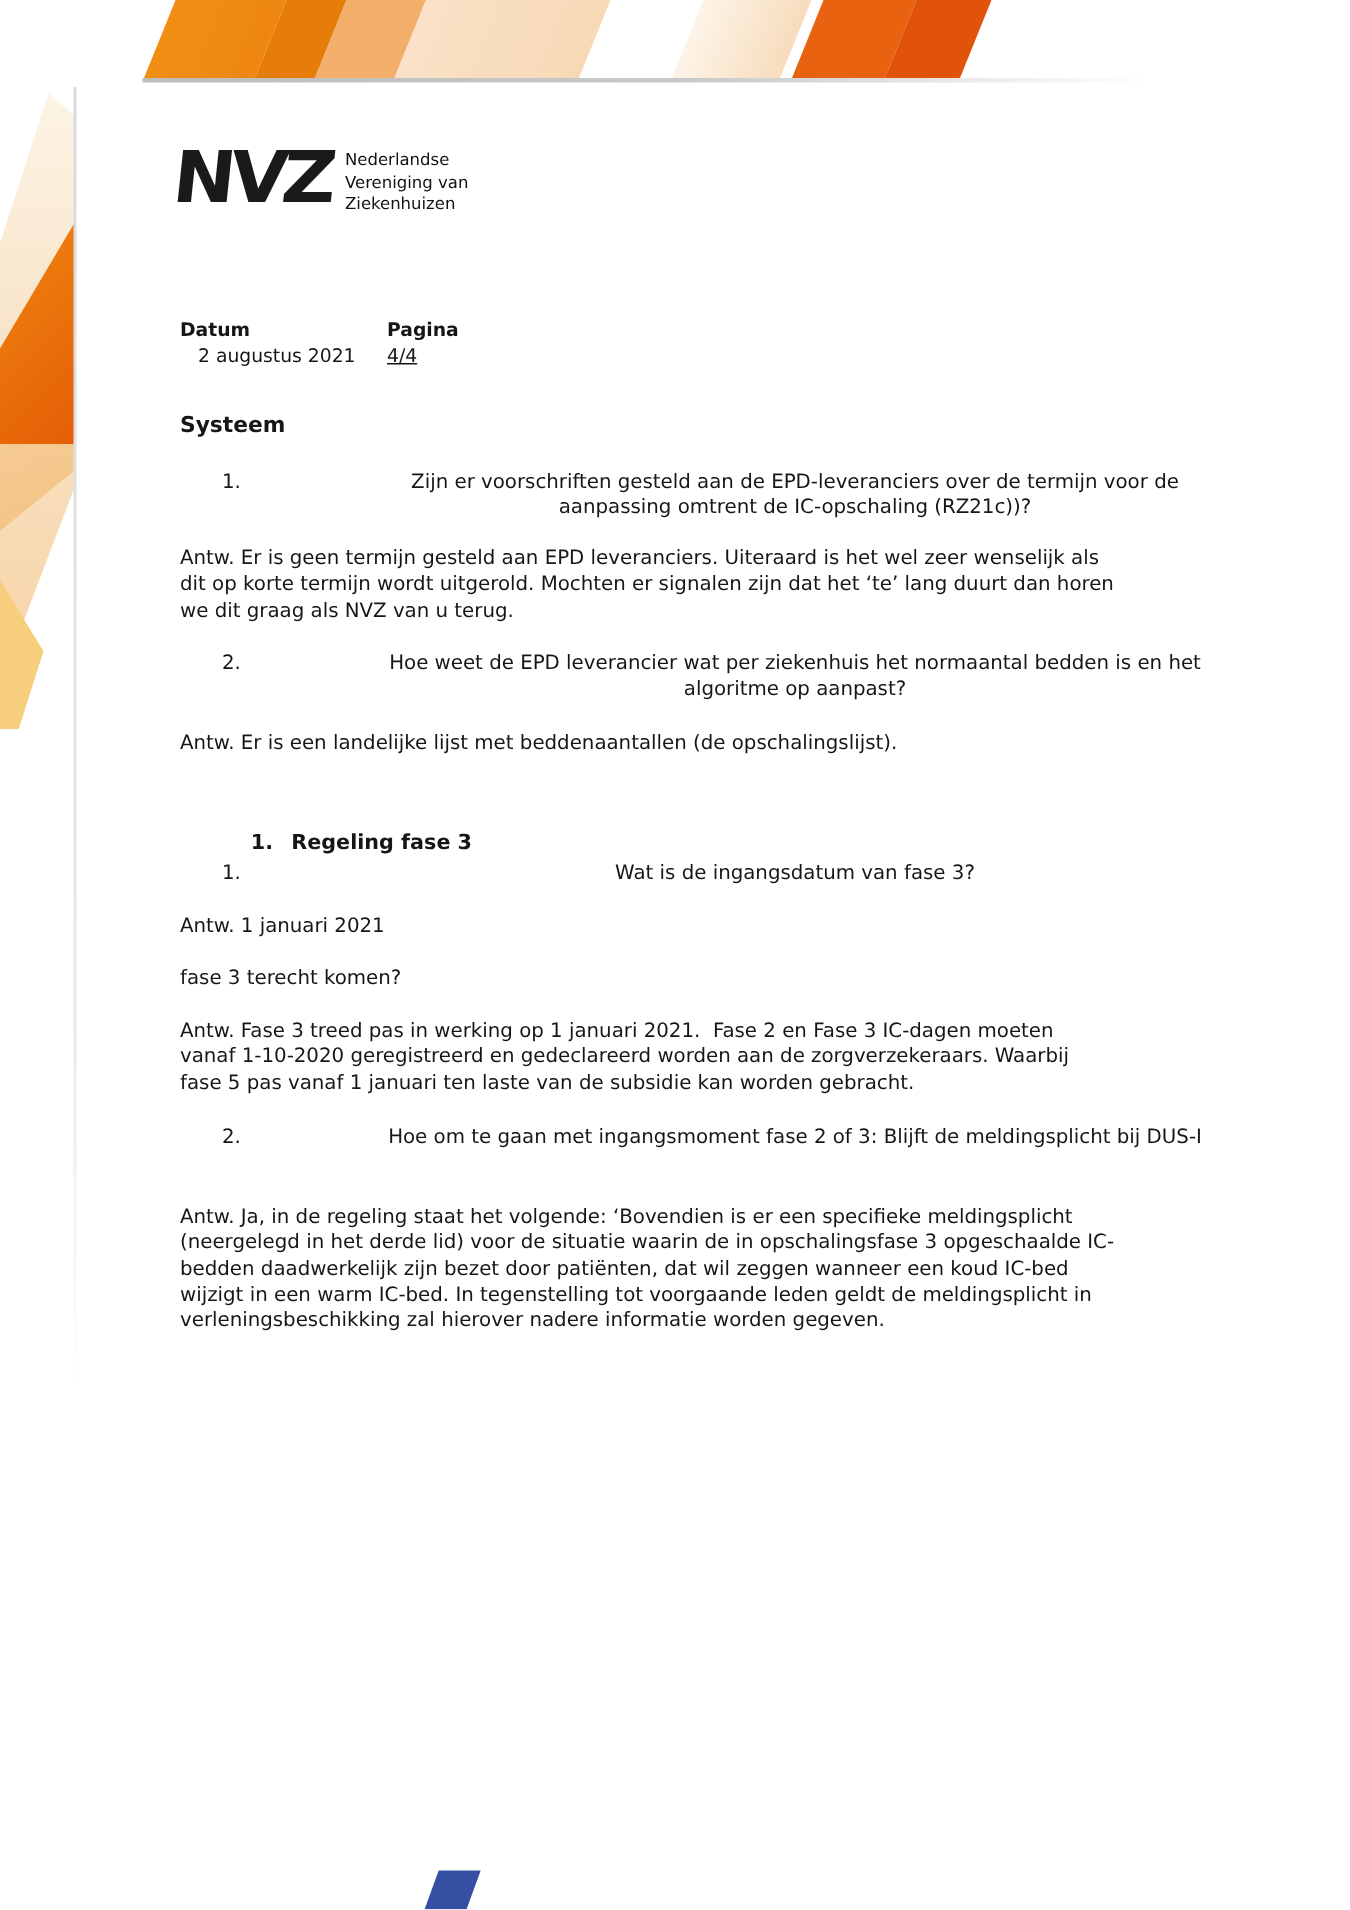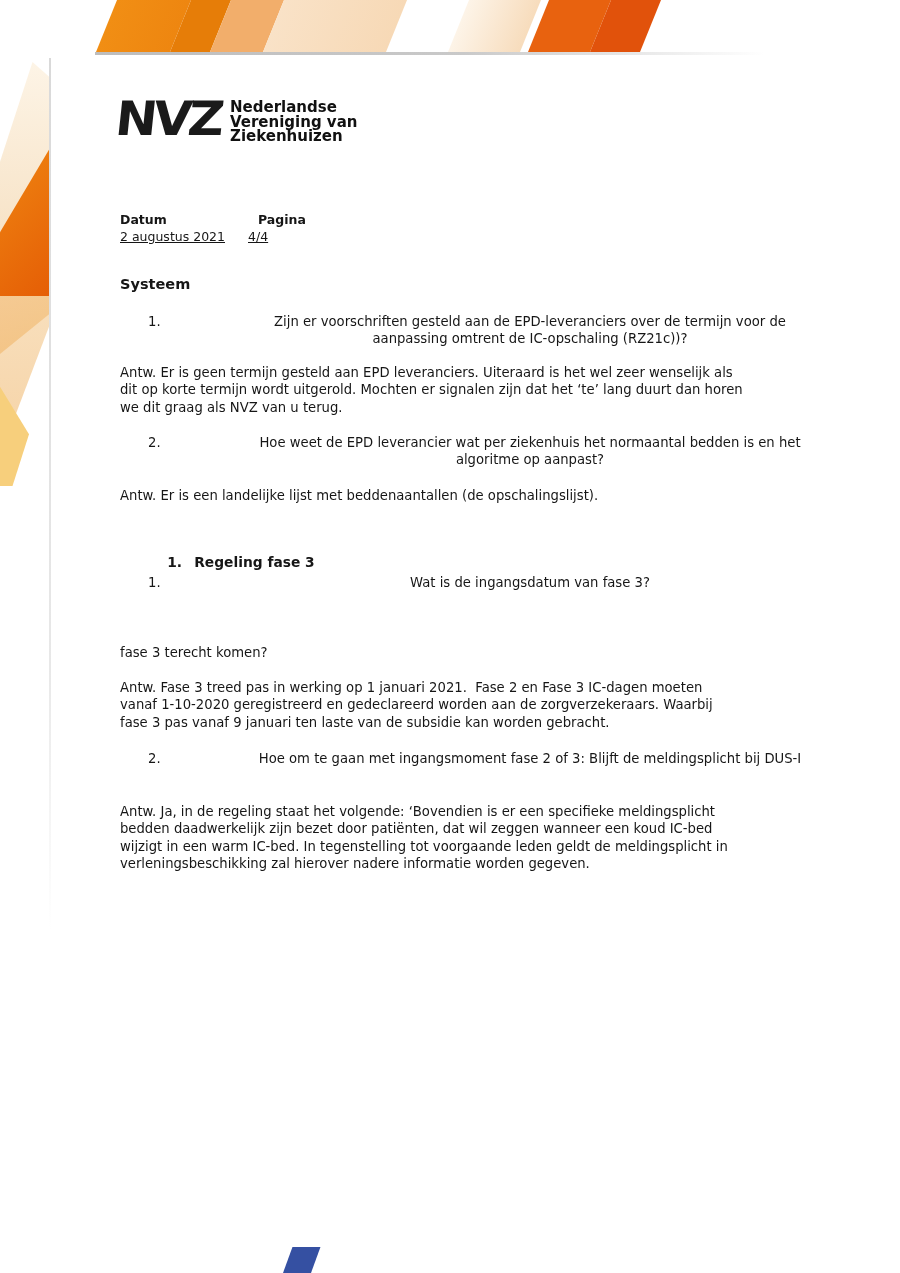--- a/index.html
+++ b/index.html
@@ -36,21 +36,21 @@
           background:linear-gradient(to bottom,#d9d9d9,#e8e8e8 70%,rgba(232,232,232,0));}
 
   
   .blue-stripe{position:absolute;left:283px;bottom:0;width:28px;height:26px;
           background:#3550a2;transform:skewX(-20deg);transform-origin:0 100%;}
 
   
   .logo{position:absolute;left:118px;top:96px;height:50px;}
   .logo-mark{font-size:50px;font-weight:800;letter-spacing:-4px;color:#1a1a1a;
           transform:skewX(-6deg) scaleY(0.95);transform-origin:left top;line-height:48px;}
-  .tagline{position:absolute;left:230px;top:100px;font-size:15px;font-weight:700;
+  .tagline{position:absolute;left:230px;top:100px;font-size:11px;font-weight:400;
           line-height:14.5px;color:#111;}
 
   
   .meta-label{position:absolute;font-size:12.5px;font-weight:700;white-space:pre;}
   .meta-value{position:absolute;font-size:12.5px;white-space:pre;}
 
   
   .h1{position:absolute;left:120px;top:276px;font-size:14.5px;font-weight:700;}
   .tb{position:absolute;font-size:13.2px;line-height:17.3px;}
   .ln{white-space:pre;}
@@ -92,23 +92,23 @@
   <div class="logo">
     <div class="logo-mark">NVZ</div>
   </div>
   <div class="tagline">
       <div class="ln">Nederlandse</div>
       <div class="ln">Vereniging van</div>
       <div class="ln">Ziekenhuizen</div>
     </div>
 
   <div class="meta-label" style="left:120px;top:212px;">Datum</div>
-  <div class="meta-value" style="left:120px;top:229px;text-decoration:underline;">2 augustus 2021</div>
+  <div class="meta-value" style="left:132px;top:229px;">2 augustus 2021</div>
   <div class="meta-label" style="left:258px;top:212px;">Pagina</div>
-  <div class="meta-value" style="left:248px;top:229px;text-decoration:underline;">4/4</div>
+  <div class="meta-value" style="left:258px;top:229px;text-decoration:underline;">4/4</div>
 
   <div class="h1">Systeem</div>
 
   <div class="tb li" style="top:313px;">
     <span class="num">1.</span>
     <div class="li-text">
         <div class="ln">Zijn er voorschriften gesteld aan de EPD-leveranciers over de termijn voor de</div>
         <div class="ln">aanpassing omtrent de IC-opschaling (RZ21c))?</div>
       </div>
   </div>
@@ -135,38 +135,42 @@
     <span class="num">1.</span><span>Regeling fase 3</span>
   </div>
 
   <div class="tb li" style="top:574px;">
     <span class="num">1.</span>
     <div class="li-text">
         <div class="ln">Wat is de ingangsdatum van fase 3?</div>
       </div>
   </div>
 
+  <div class="tb para" style="top:609px;">
+      <div class="ln">Antw. 1 januari 2021</div>
+    </div>
 
   <div class="tb para" style="top:644px;">
     <div class="ln">fase 3 terecht komen?</div>
   </div>
 
   <div class="tb para" style="top:679px;">
       <div class="ln">Antw. Fase 3 treed pas in werking op 1 januari 2021.  Fase 2 en Fase 3 IC-dagen moeten</div>
       <div class="ln">vanaf 1-10-2020 geregistreerd en gedeclareerd worden aan de zorgverzekeraars. Waarbij</div>
-      <div class="ln">fase 3 pas vanaf 9 januari ten laste van de subsidie kan worden gebracht.</div>
+      <div class="ln">fase 5 pas vanaf 1 januari ten laste van de subsidie kan worden gebracht.</div>
     </div>
 
   <div class="tb li" style="top:750px;">
     <span class="num">2.</span>
     <div class="li-text">
         <div class="ln">Hoe om te gaan met ingangsmoment fase 2 of 3: Blijft de meldingsplicht bij DUS-I</div>
       </div>
   </div>
 
   <div class="tb para" style="top:803px;">
       <div class="ln">Antw. Ja, in de regeling staat het volgende: ‘Bovendien is er een specifieke meldingsplicht</div>
+      <div class="ln">(neergelegd in het derde lid) voor de situatie waarin de in opschalingsfase 3 opgeschaalde IC-</div>
       <div class="ln">bedden daadwerkelijk zijn bezet door patiënten, dat wil zeggen wanneer een koud IC-bed</div>
       <div class="ln">wijzigt in een warm IC-bed. In tegenstelling tot voorgaande leden geldt de meldingsplicht in</div>
       <div class="ln">verleningsbeschikking zal hierover nadere informatie worden gegeven.</div>
     </div>
 
 </div>
 
 </body></html>

